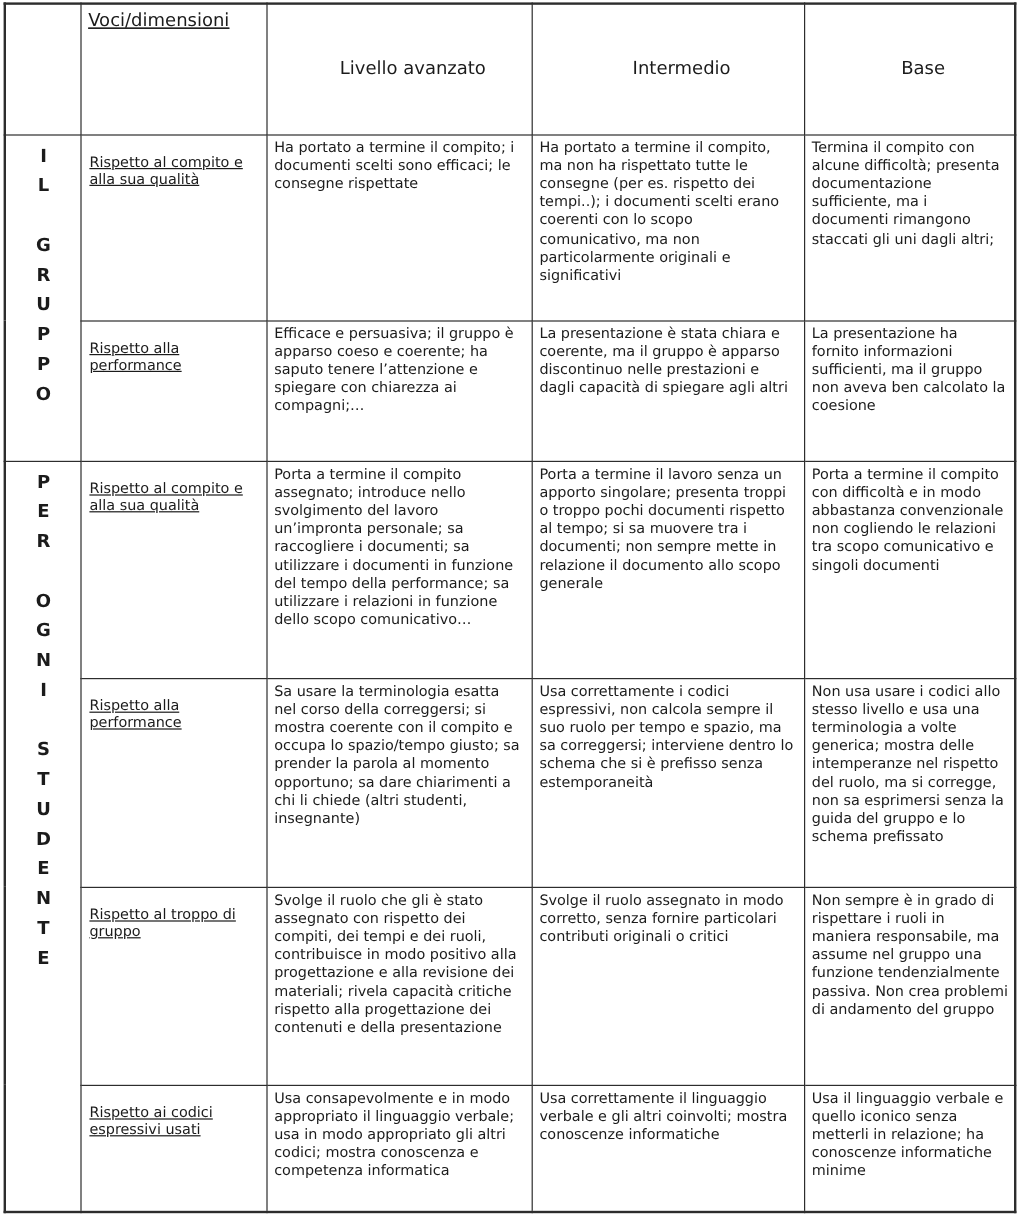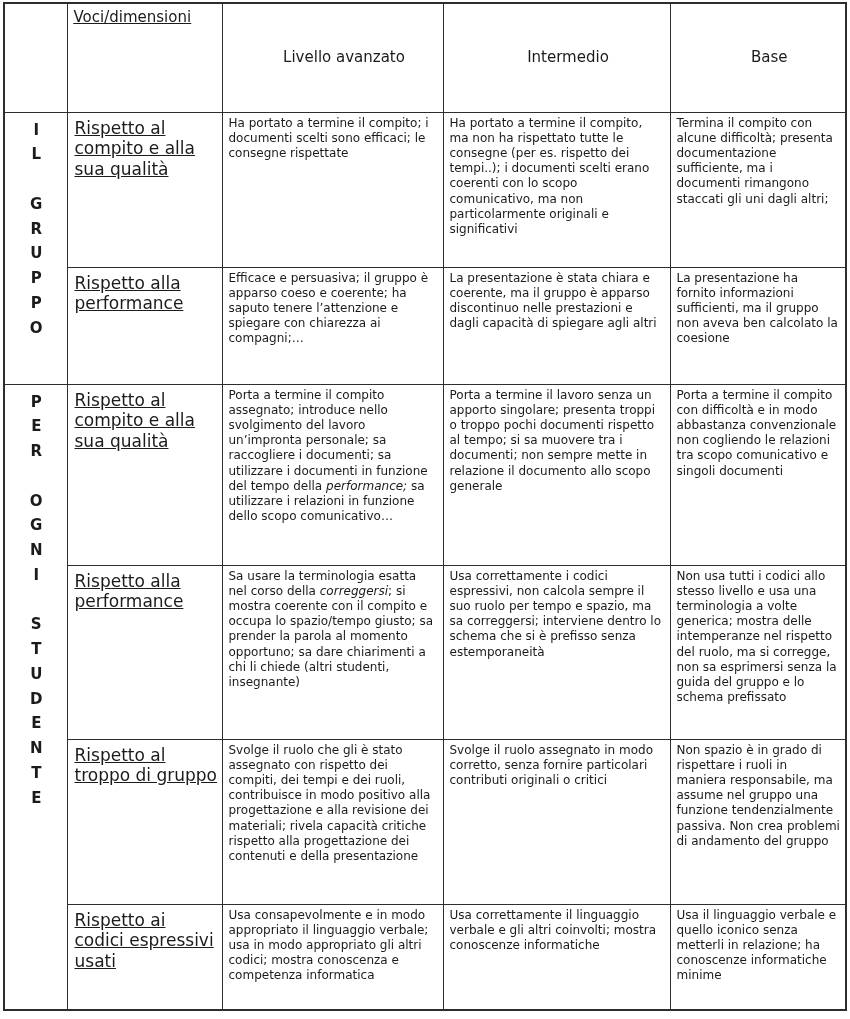--- a/index.html
+++ b/index.html
@@ -32,35 +32,35 @@
     padding: 4px 6px;
     text-decoration: underline;
   }
   td.level-cell {
     text-align: center;
     vertical-align: middle;
     font-size: 15px;
     padding-left: 28px;
   }
   td.dim-cell {
-    font-size: 17px;
+    font-size: 12px;
     line-height: 1.22;
-    padding: 5px 4px 5px 7px;
+    padding: 15px 4px 5px 7px;
   }
   td.vlabel-cell {
     font-weight: bold;
     font-size: 15px;
     text-align: center;
     white-space: pre-line;
     line-height: 1.65;
     padding-top: 5px;
     vertical-align: top;
   }
   .u { text-decoration: underline; }
-  .it { font-style: italic; }
+  .it { }
 </style>
 </head>
 <body>
 
 <table class="rubric">
   <colgroup>
     <col style="width:63px">
     <col style="width:155px">
     <col style="width:221px">
     <col style="width:227px">
@@ -120,28 +120,28 @@
     <td class="dim-cell"><span class="u">Rispetto al compito e alla sua qualità</span></td>
     <td><span>Porta a termine il compito assegnato; introduce nello svolgimento del lavoro un’impronta personale; sa raccogliere i documenti; sa utilizzare i  documenti in funzione del tempo della </span><span class="it">performance;</span><span> sa utilizzare i relazioni in funzione dello scopo comunicativo…</span></td>
     <td>Porta a termine il lavoro senza un apporto singolare; presenta troppi o troppo pochi documenti rispetto al tempo; si sa muovere tra i documenti; non sempre mette in relazione il documento allo scopo generale</td>
     <td>Porta a termine il compito con difficoltà e in modo abbastanza convenzionale non cogliendo le relazioni tra scopo comunicativo e singoli documenti</td>
   </tr>
 
   <tr style="height:174px">
     <td class="dim-cell"><span class="u">Rispetto alla performance</span></td>
     <td><span>Sa usare la terminologia esatta nel corso della </span><span class="it">correggersi</span><span>; si mostra coerente con il compito e occupa lo spazio/tempo giusto; sa prender la parola al momento opportuno; sa dare chiarimenti a chi li chiede (altri studenti, insegnante)</span></td>
     <td>Usa correttamente i codici espressivi, non calcola sempre il suo ruolo per tempo e spazio, ma sa correggersi; interviene dentro lo schema che si è prefisso senza estemporaneità</td>
-    <td>Non usa tutti i codici allo stesso livello e usa una terminologia a volte generica; mostra delle intemperanze nel rispetto del ruolo, ma si corregge, non sa esprimersi senza la guida del gruppo e lo schema prefissato</td>
+    <td>Non usa usare i codici allo stesso livello e usa una terminologia a volte generica; mostra delle intemperanze nel rispetto del ruolo, ma si corregge, non sa esprimersi senza la guida del gruppo e lo schema prefissato</td>
   </tr>
 
   <tr style="height:165px">
     <td class="dim-cell"><span class="u">Rispetto al troppo di gruppo</span></td>
     <td>Svolge il ruolo che gli è stato assegnato con rispetto dei compiti, dei tempi e dei ruoli, contribuisce in modo positivo alla progettazione e alla revisione dei materiali; rivela capacità critiche rispetto alla progettazione dei contenuti e della presentazione</td>
     <td>Svolge il ruolo assegnato in modo corretto, senza fornire particolari contributi originali o critici</td>
-    <td>Non spazio è in grado di rispettare i ruoli in maniera responsabile, ma assume nel gruppo una funzione tendenzialmente passiva. Non crea problemi di andamento del gruppo</td>
+    <td>Non sempre è in grado di rispettare i ruoli in maniera responsabile, ma assume nel gruppo una funzione tendenzialmente passiva. Non crea problemi di andamento del gruppo</td>
   </tr>
 
   <tr style="height:106px">
     <td class="dim-cell"><span class="u">Rispetto ai codici espressivi usati</span></td>
     <td>Usa consapevolmente e in modo appropriato il linguaggio verbale; usa in modo appropriato gli altri codici; mostra conoscenza e competenza informatica</td>
     <td>Usa correttamente il linguaggio verbale e gli altri coinvolti; mostra conoscenze informatiche</td>
     <td>Usa il linguaggio verbale e quello iconico senza metterli in relazione; ha conoscenze informatiche minime</td>
   </tr>
 </tbody>
   </table>

